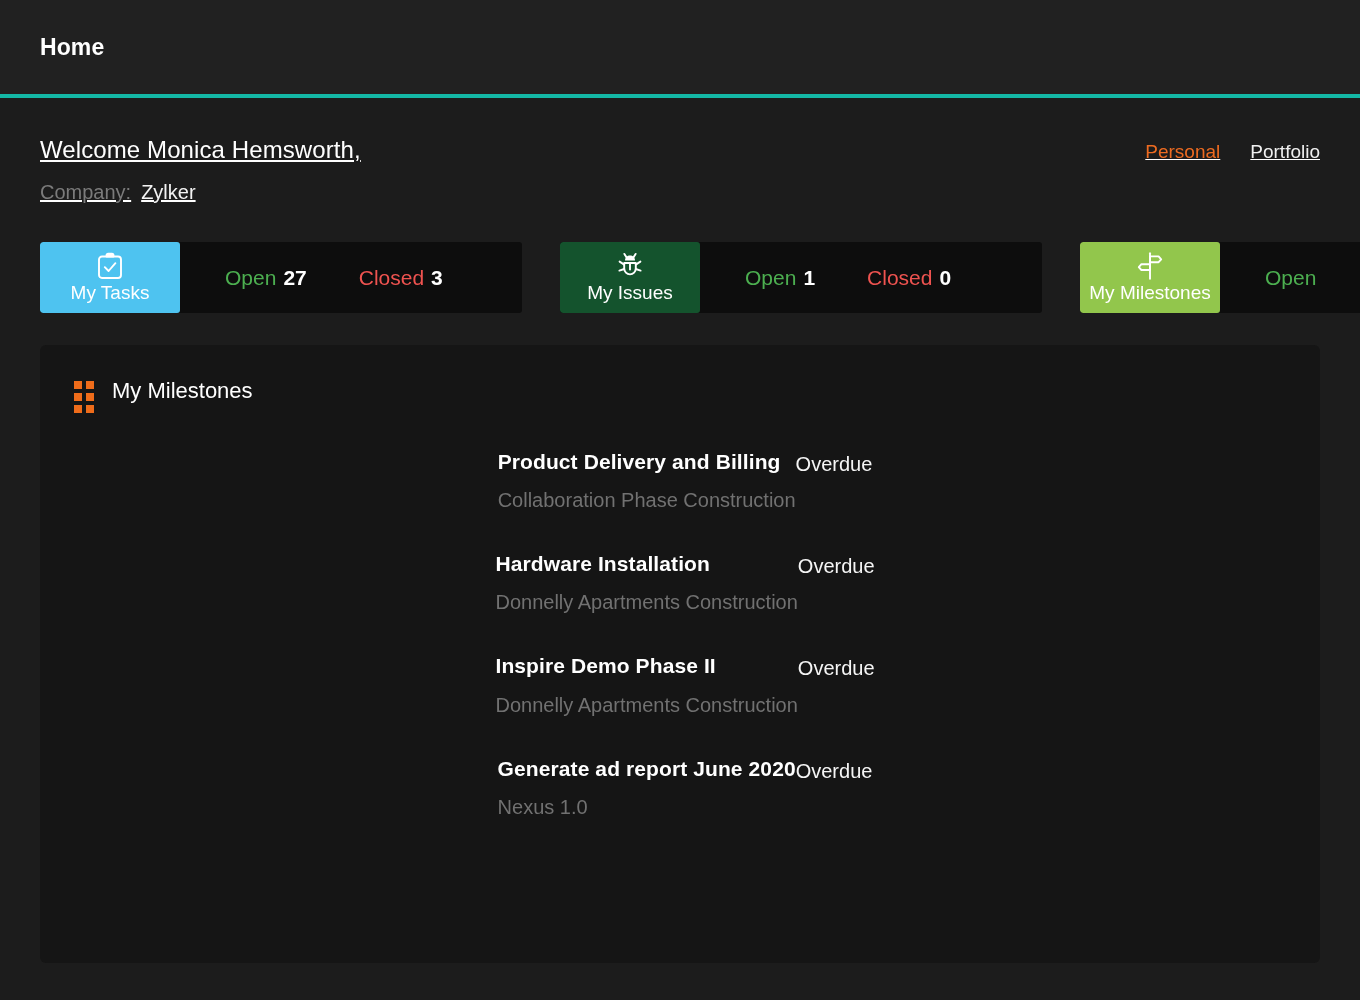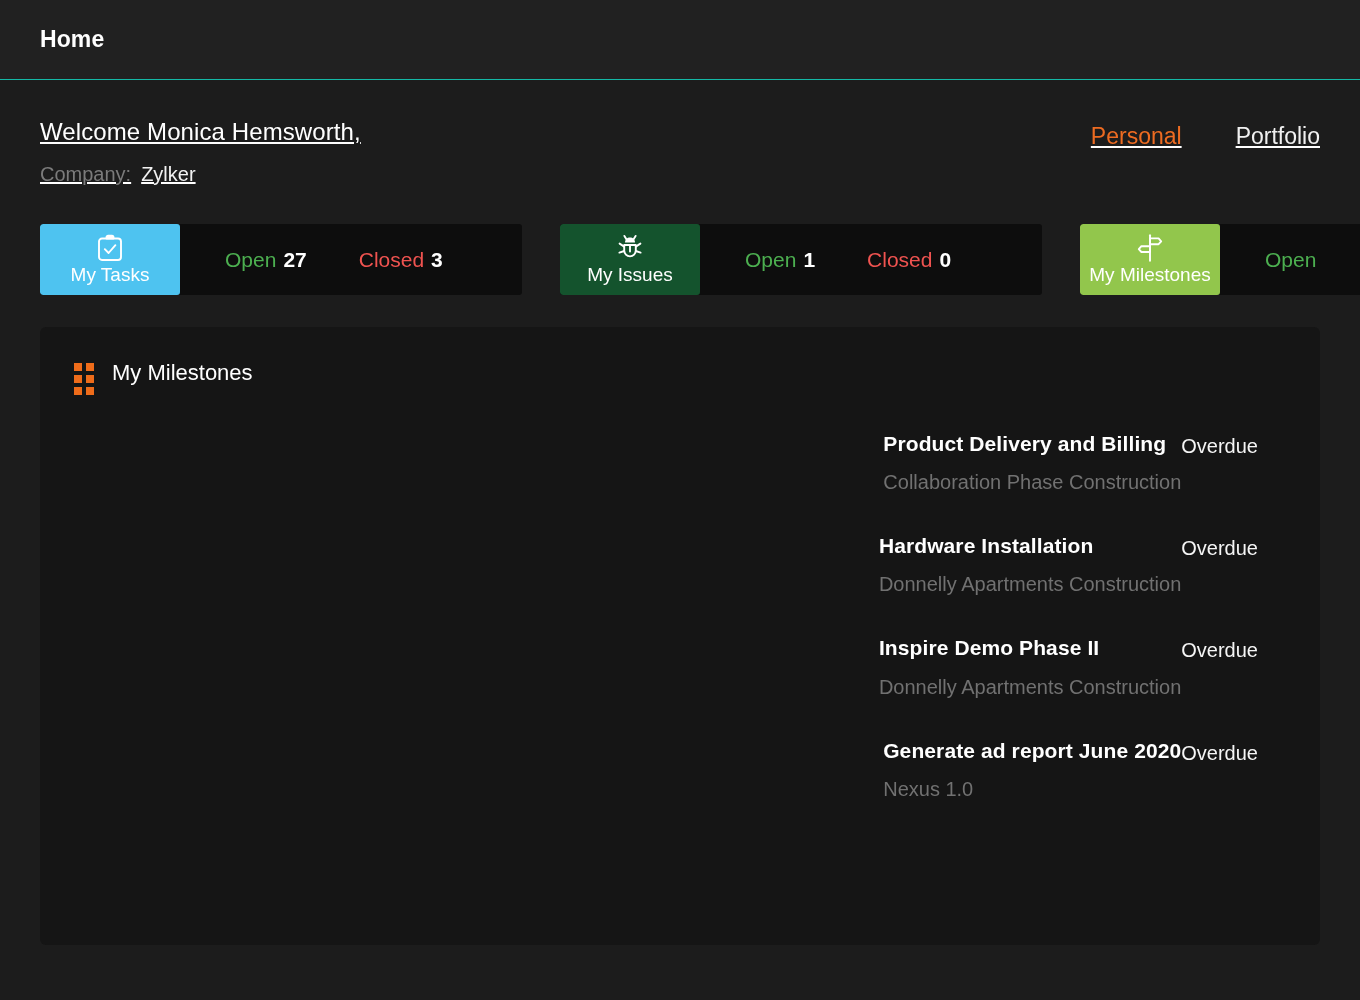--- a/index.html
+++ b/index.html
@@ -12,23 +12,23 @@
 
   body {
     background: #1c1c1c;
     font-family: "Liberation Sans", sans-serif;
     color: #ffffff;
     -webkit-font-smoothing: antialiased;
   }
 
   
   .topbar {
-    height: 80px;
+    height: 98px;
     background: #212121;
-    border-bottom: 1px solid #14b8a6;
+    border-bottom: 4px solid #14b8a6;
     display: flex;
     align-items: center;
     padding: 0 40px;
   }
   .topbar-title {
     font-size: 23px;
     font-weight: bold;
     color: #ffffff;
     letter-spacing: .1px;
   }
@@ -67,24 +67,23 @@
   .company-label { color: #7b7b7b; }
   .company-value { color: #f2f2f2; }
 
   .view-switch {
     display: flex;
     align-items: center;
     gap: 30px;
     padding-top: 5px;
   }
   .view-switch span {
-    font-size: 23px;
+    font-size: 19px;
     line-height: 1.2;
     cursor: pointer;
-    margin-left: 24px;
   }
   .view-active { color: #ed6b21; }
   .view-inactive { color: #f0f0f0; }
 
   
   .cards-strip {
     display: flex;
     gap: 38px;
     margin-top: 38px;
     width: 1400px;   
@@ -179,21 +178,21 @@
     font-size: 22px;
     color: #ffffff;
     line-height: 1.1;
   }
 
   .milestone-list { margin-top: 28px; }
 
   .milestone-row {
     display: flex;
     align-items: flex-start;
-    justify-content: flex-end;
+    justify-content: center;
     padding: 18px 0 20px 38px;
   }
   .ms-name {
     font-size: 21px;
     font-weight: bold;
     color: #ffffff;
     line-height: 1.25;
     letter-spacing: .1px;
   }
   .ms-project {

